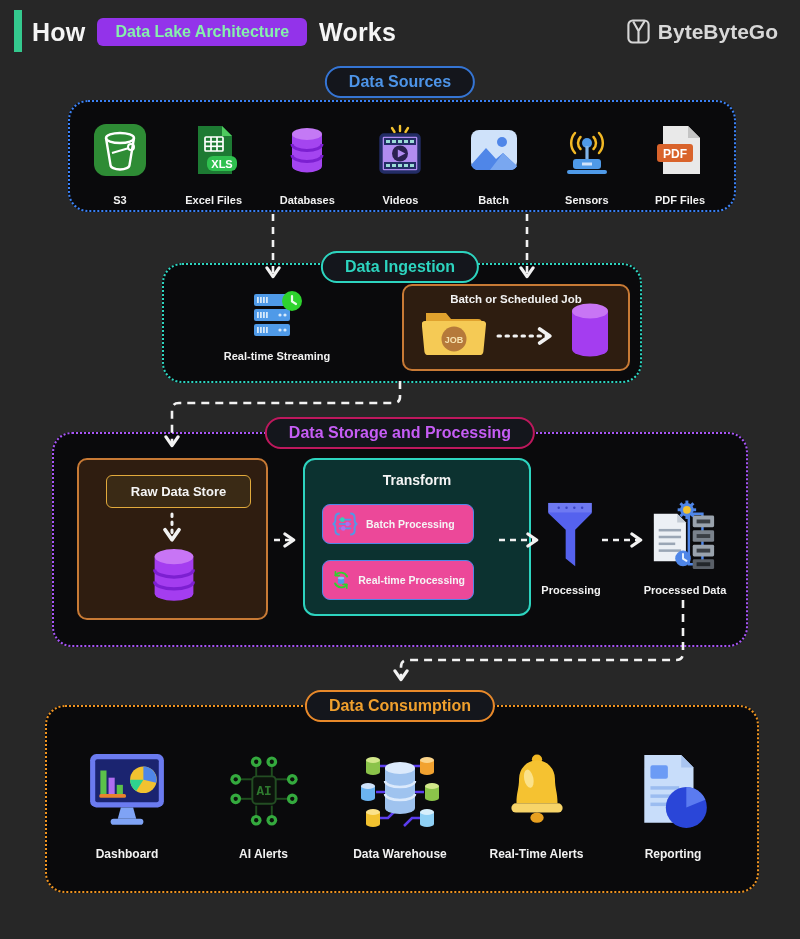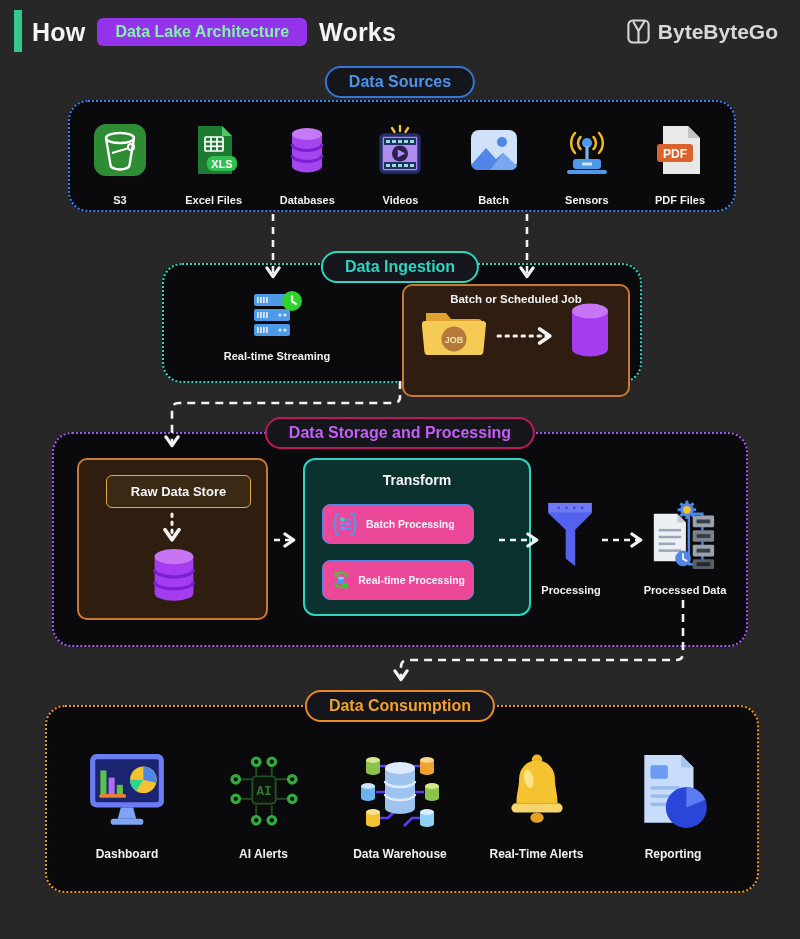--- a/index.html
+++ b/index.html
@@ -35,21 +35,21 @@
   .icon-col{display:flex;flex-direction:column;align-items:center;}
   .ilabel{font-size:11px;font-weight:bold;color:#f2f2f2;text-align:left;margin-top:16px;white-space:nowrap;}
   .ilabel12{font-size:12px;}
 
   .src-row{position:absolute;left:68px;top:100px;width:664px;display:flex;
            justify-content:space-between;padding:22px 24px 0;box-sizing:border-box;}
   .cons-row{position:absolute;left:45px;top:705px;width:710px;display:flex;
             justify-content:space-between;padding:46px 32px 0;box-sizing:border-box;}
 
   
-  .batch-box{position:absolute;left:402px;top:284px;width:228px;height:113px;
+  .batch-box{position:absolute;left:402px;top:284px;width:228px;height:87px;
              background:#2e1d10;border:2px solid #c87a35;border-radius:10px;box-sizing:border-box;}
   .batch-title{position:absolute;left:0;right:0;top:7px;text-align:center;
                font-size:11.5px;font-weight:bold;color:#f2f2f2;}
 
   
   .raw-box{position:absolute;left:77px;top:458px;width:191px;height:162px;
            background:#2f1d10;border:2px solid #c87a35;border-radius:10px;box-sizing:border-box;}
   .raw-label{position:absolute;left:15px;top:15px;right:15px;height:33px;
              background:#3a2a15;border:1.5px solid #e2aa3c;border-radius:6px;
              display:flex;align-items:center;justify-content:center;

